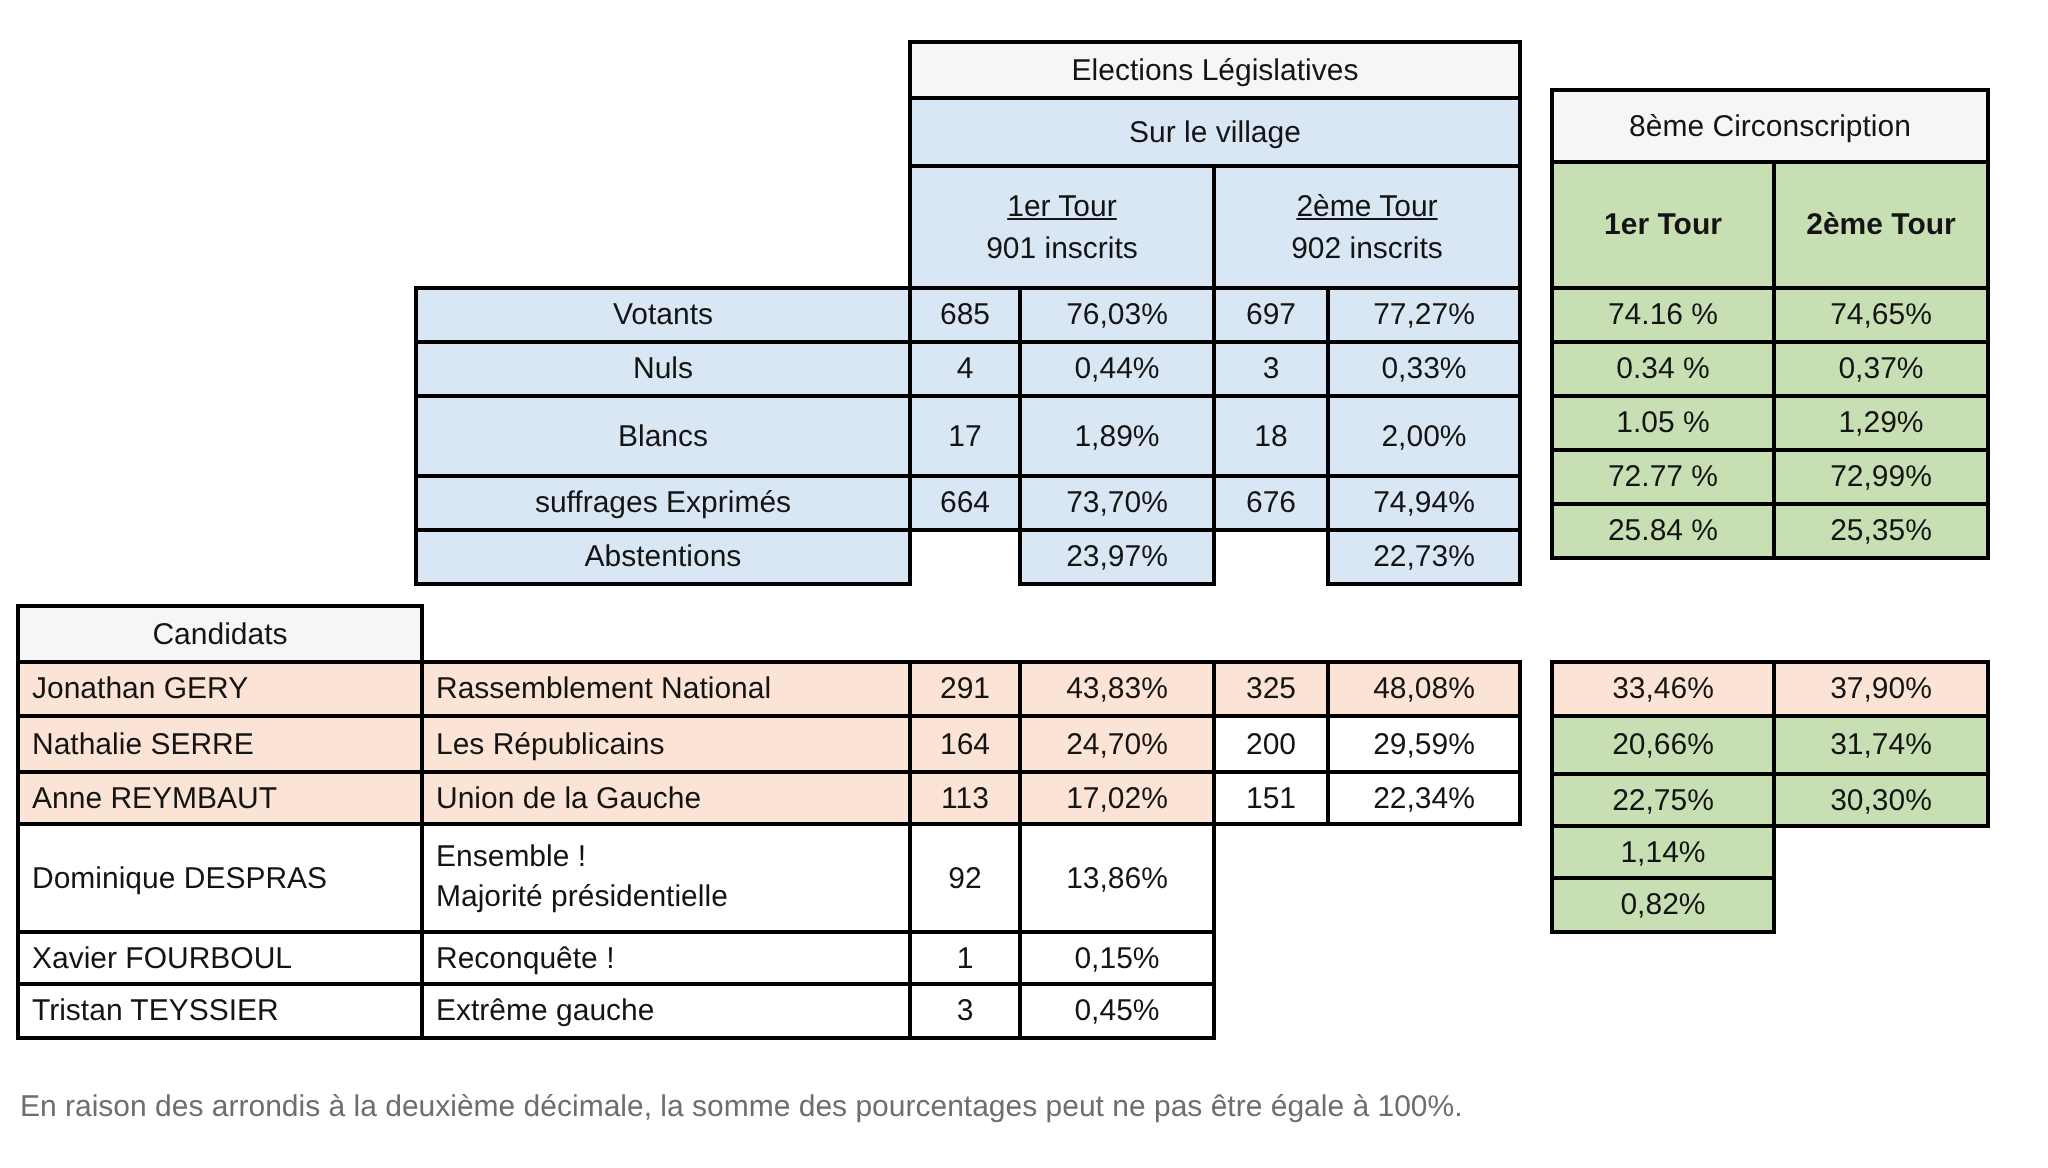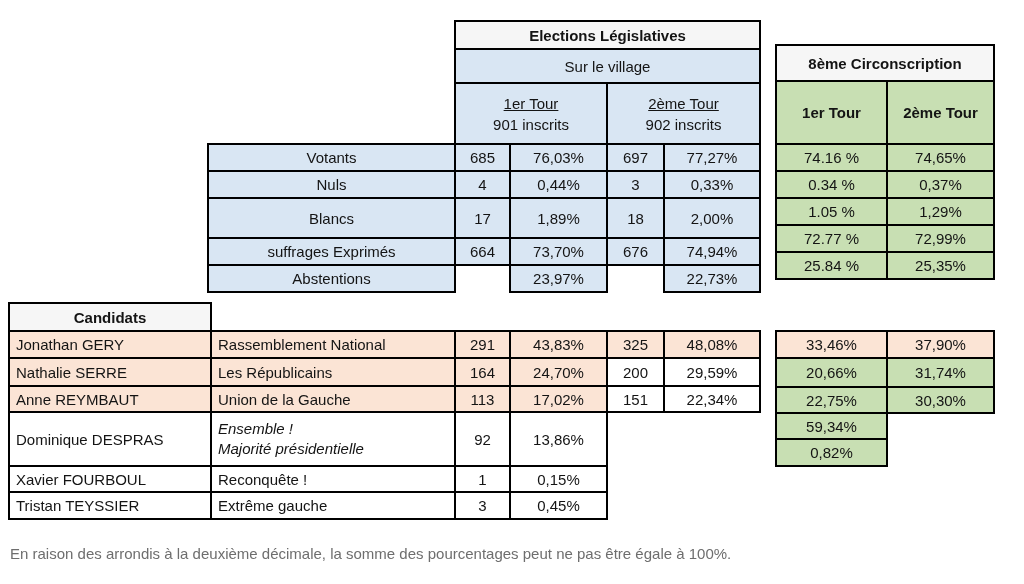--- a/index.html
+++ b/index.html
@@ -25,28 +25,28 @@
     vertical-align: middle;
     padding: 0 3px;
     overflow: hidden;
     white-space: nowrap;
   }
   td.ghost { border: none; background: transparent; padding: 0; }
 
   .bg-blue   { background: #d9e6f3; }
   .bg-green  { background: #c8dfb3; }
   .bg-salmon { background: #fbe4d5; }
-  .box-title { background: #f6f6f6; font-weight: bold; }
+  .box-title { background: #f6f6f6; font-weight: normal; }
 
   .bold { font-weight: bold; }
   .left { text-align: left; padding-left: 6px; }
   .u { text-decoration: underline; }
 
   .tour-head span { display: block; line-height: 1.4; }
-  .two-line { white-space: normal; font-style: italic; }
+  .two-line { white-space: normal; }
   .two-line span { display: block; line-height: 1.35; text-align: left; }
 
   .note {
     position: absolute;
     left: 10px; top: 545px;
     font-size: 15px;
     color: #6e6e6e;
   }
 </style>
 </head>
@@ -240,21 +240,21 @@
     </tr>
     <tr style="height:29px">
       <td class="bg-green">20,66%</td>
       <td class="bg-green">31,74%</td>
     </tr>
     <tr style="height:26px">
       <td class="bg-green">22,75%</td>
       <td class="bg-green">30,30%</td>
     </tr>
     <tr style="height:26px">
-      <td class="bg-green">59,34%</td>
+      <td class="bg-green">1,14%</td>
       <td class="ghost"></td>
     </tr>
     <tr style="height:27px">
       <td class="bg-green">0,82%</td>
       <td class="ghost"></td>
     </tr>
   </tbody>
     </table>
 
   <div class="note">En raison des arrondis à la deuxième décimale, la somme des pourcentages peut ne pas être égale à 100%.</div>

